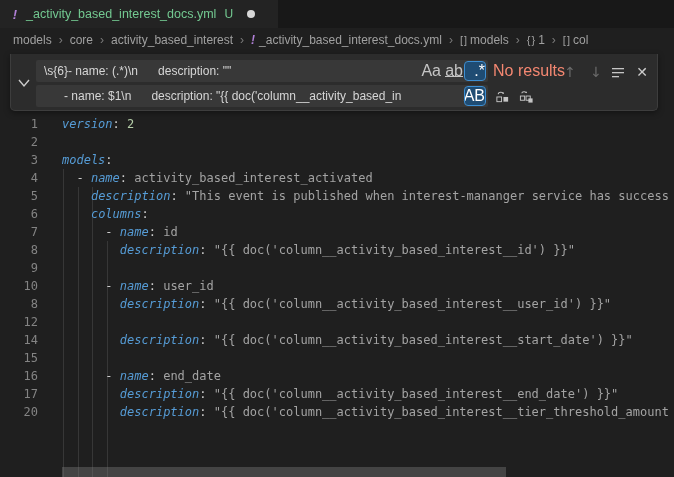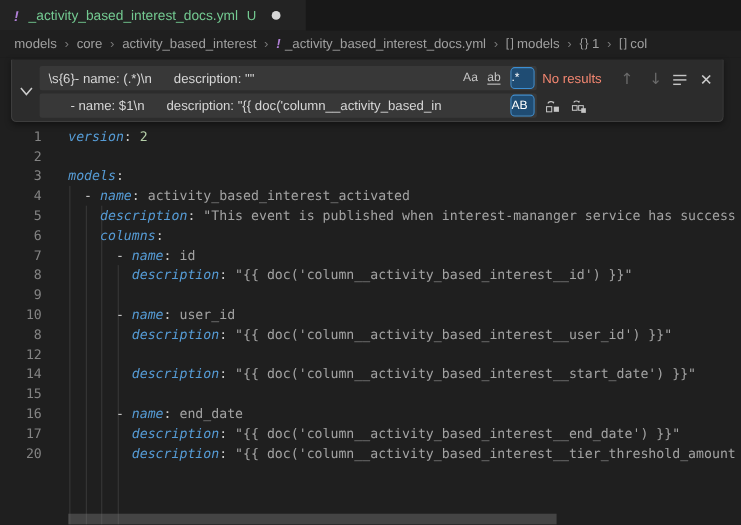--- a/index.html
+++ b/index.html
@@ -46,26 +46,26 @@
   .fw-chevron { position:absolute; left:3px; top:19px; width:20px; height:20px; display:flex;
                 align-items:center; justify-content:center; cursor:pointer; color:#cccccc; }
   .fw-input { position:absolute; left:25px; height:22px; width:452px; background:#383838;
               border-radius:2px; overflow:hidden; }
   .fw-input .val { position:absolute; left:8px; right:66px; top:0; height:22px; line-height:22px;
                    font-size:12px; color:#d6d6d6; white-space:pre; overflow:hidden; }
   .fw-row1 { top:6px; }
   .fw-row2 { top:31px; }
   .fw-row2 .val { right:26px; }
   .opts { position:absolute; right:3px; top:2px; display:flex; gap:2px; }
-  .opt { width:20px; height:18px; display:flex; align-items:center; justify-content:flex-start;
-         font-size:11px; color:#c5c5c5; border-radius:3px; cursor:pointer; }
+  .opt { width:20px; height:18px; display:flex; align-items:center; justify-content:flex-end;
+         font-size:16px; color:#c5c5c5; border-radius:3px; cursor:pointer; }
   .opt.active { background:#1f4c73; outline:1px solid #3c8fd4; color:#ffffff; }
   .opt .uline { border-bottom:1px solid #c5c5c5; line-height:10px; }
   .fw-results { position:absolute; left:482px; top:6px; height:22px; line-height:22px;
-                font-size:12px; color:#f48771; white-space:nowrap; }
+                font-size:16px; color:#f48771; white-space:nowrap; }
   .fw-btn { position:absolute; top:8px; width:20px; height:20px; display:flex; align-items:center;
             justify-content:center; cursor:pointer; color:#cccccc; font-size:14px; }
   .fw-btn.disabled { color:#6b6b6b; cursor:default; }
   .fw-btn.row2 { top:32px; }
   .fw-arrow { font-family:"DejaVu Sans", sans-serif; }
 </style>
 </head>
 <body>
 
 <div id="app">

